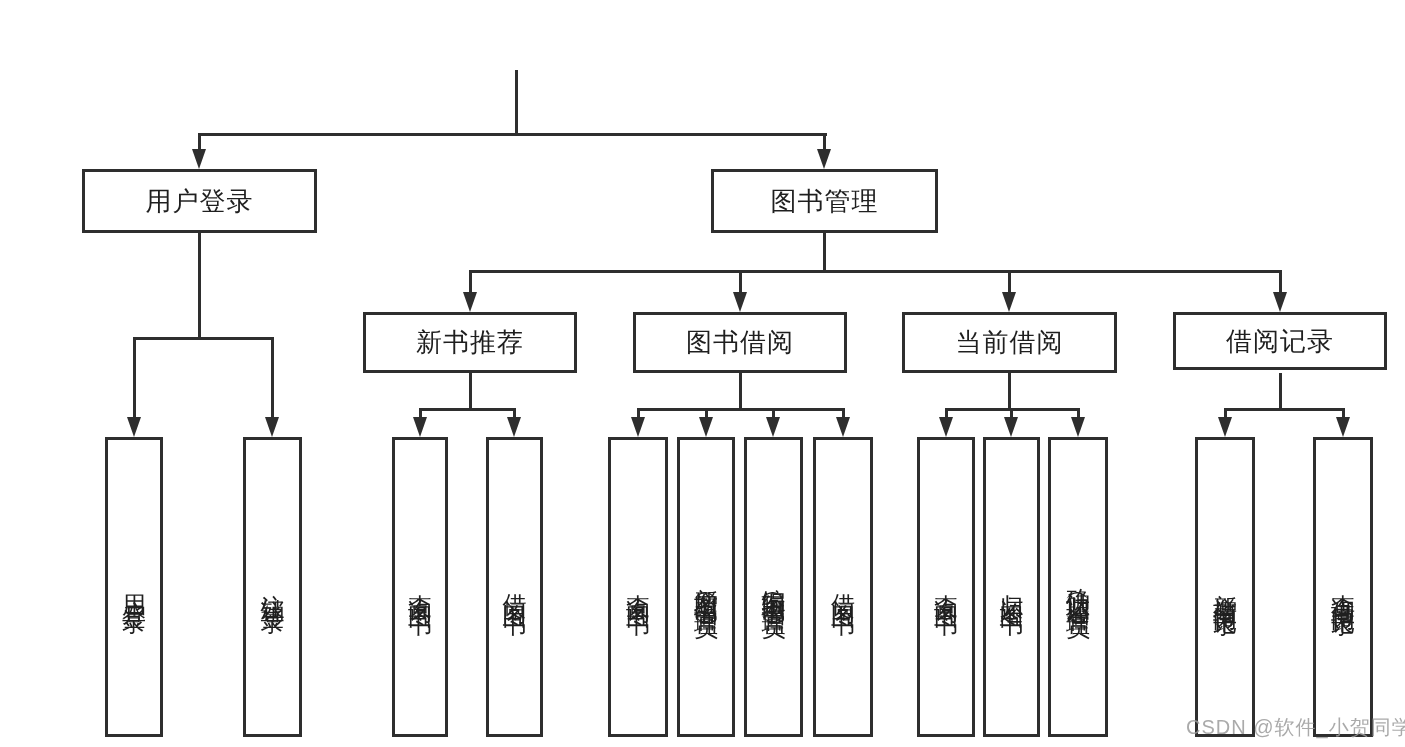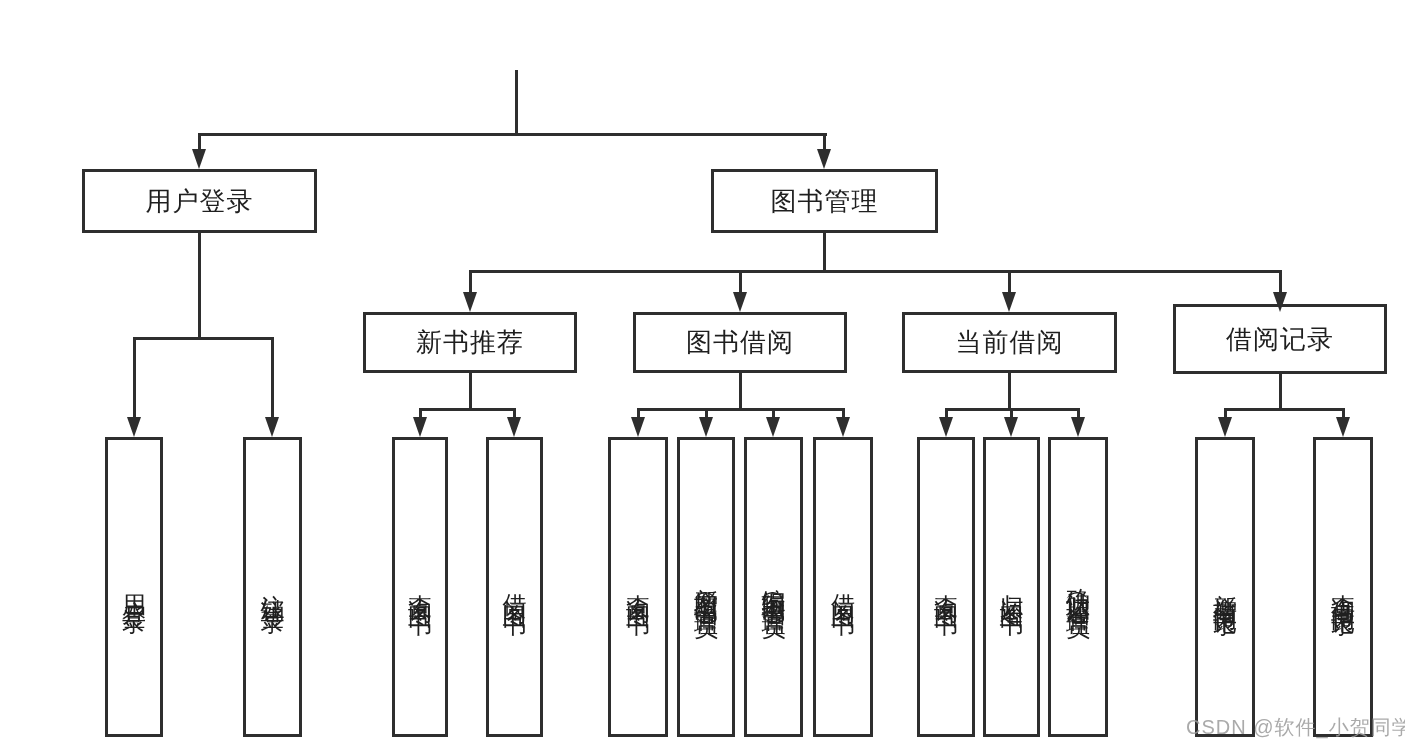--- a/index.html
+++ b/index.html
@@ -57,21 +57,21 @@
 
 <div id="canvas">
 
 
   <div class="box" style="left:82px;top:169px;width:235px;height:64px;">用户登录</div>
   <div class="box" style="left:363px;top:312px;width:214px;height:61px;">新书推荐</div>
 
   <div class="box" style="left:711px;top:169px;width:227px;height:64px;">图书管理</div>
   <div class="box" style="left:902px;top:312px;width:215px;height:61px;">当前借阅</div>
   <div class="box" style="left:633px;top:312px;width:214px;height:61px;">图书借阅</div>
-  <div class="box" style="left:1173px;top:304px;width:214px;height:70px;text-align:right;">借阅记录</div>
+  <div class="box" style="left:1173px;top:312px;width:214px;height:58px;text-align:right;">借阅记录</div>
 
   <div class="box vbox" style="left:105px;top:437px;width:58px;height:300px;">用户登录</div>
   <div class="box vbox" style="left:243px;top:437px;width:59px;height:300px;">注销登录</div>
 
   <div class="box vbox" style="left:392px;top:437px;width:56px;height:300px;">查询图书</div>
   <div class="box vbox" style="left:486px;top:437px;width:57px;height:300px;">借阅图书</div>
 
   <div class="box vbox" style="left:608px;top:437px;width:60px;height:300px;">查询图书</div>
   <div class="box vbox long" style="left:677px;top:437px;width:58px;height:300px;">新增图书（管理员）</div>
   <div class="box vbox long" style="left:744px;top:437px;width:59px;height:300px;">编辑图书（管理员）</div>

